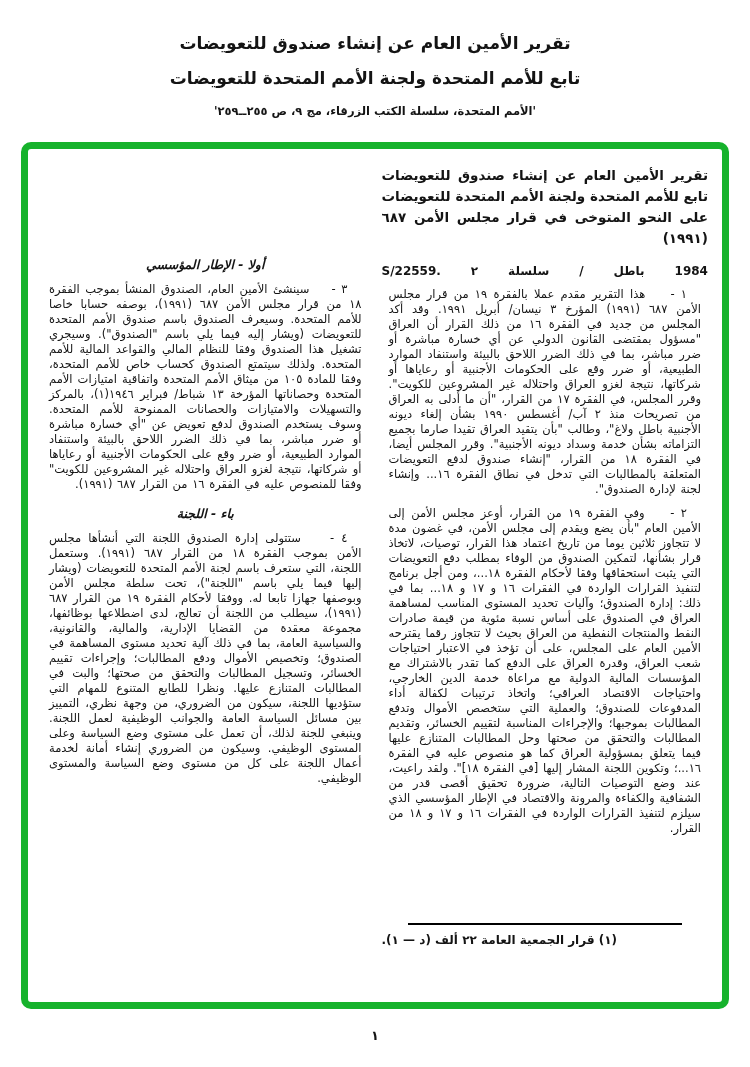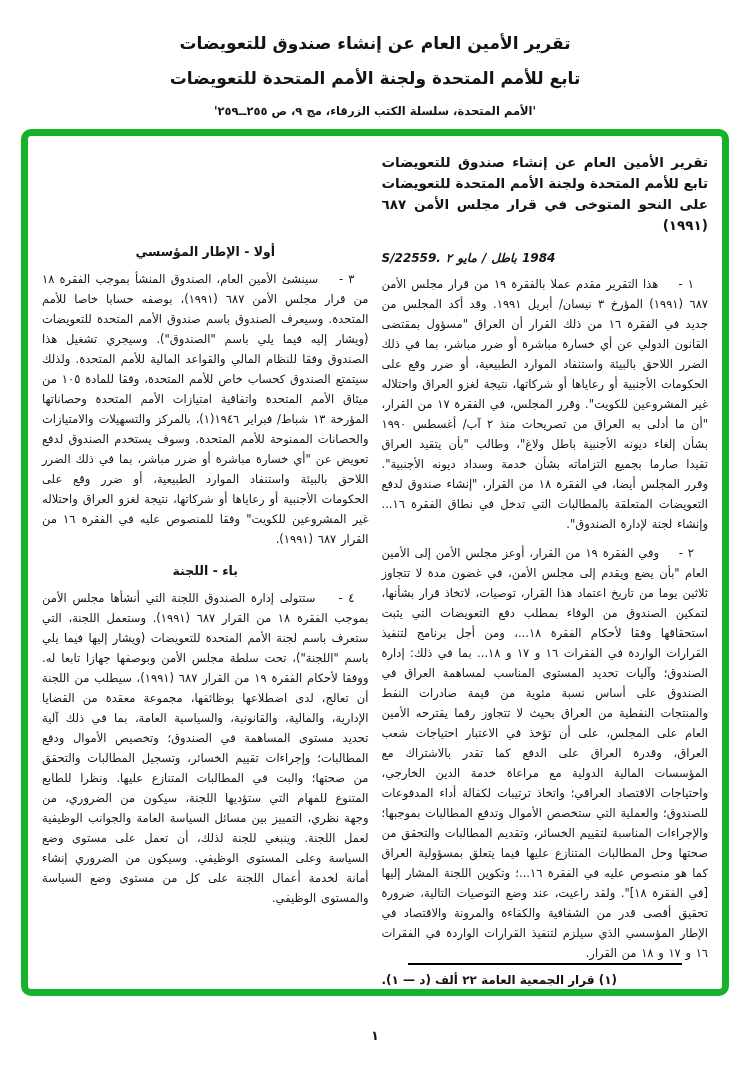--- a/index.html
+++ b/index.html
@@ -12,45 +12,46 @@
   .page{ position:relative; width:750px; height:1067px; background:#fff; }
 
   
   .hdr{ direction:rtl; text-align:center; padding-top:33px; font-weight:bold; }
   .hdr-l1{ font-size:17px; line-height:20px; margin:0 0 15px; }
   .hdr-l2{ font-size:17px; line-height:20px; margin:0 0 11px; }
   .hdr-l3{ font-size:11.5px; line-height:14px; margin:16px; }
 
   
   .box{
-    position:absolute; left:21px; top:129px; width:708px; height:867px;
+    position:absolute; left:21px; top:142px; width:708px; height:867px;
     border:7px solid var(--green); border-radius:10px; background:#fff;
     padding:12px 14px; direction:rtl;
   }
   .cols{ display:flex; direction:rtl; gap:13px; height:100%; }
   .col{ width:50%; display:flex; flex-direction:column; }
 
   .report-title{
     font-size:13.5px; font-weight:bold; line-height:21px; margin:4px 0 0;
     text-align:justify;
   }
   .dateline{
-    direction:ltr; display:flex; justify-content:flex-start; align-items:baseline;
-    gap:5px; margin-top:15px; font-weight:bold; font-size:12px; line-height:14px;font-style:italic;
+    direction:ltr; display:flex; justify-content:space-between; align-items:baseline;
+    gap:5px; margin-top:15px; font-weight:bold; font-size:12px; line-height:14px;
   }
   .dateline .tok{ unicode-bidi:isolate; white-space:nowrap; }
 
   h2.center, h3.center{
     text-align:center; font-size:12.5px; font-weight:bold; line-height:16px;
     margin:14px 0 0;
+    font-style:italic;
   }
   .sec-head{ font-size:13px; }
 
   p.body{
-    font-size:11.5px; line-height:20px; text-align:justify; margin:9px 0 0;
+    font-size:11.5px; line-height:15px; text-align:justify; margin:9px 7px 0;
     text-indent:14px; word-spacing:1px;
   }
 
   .footnote-area{ margin-top:auto; margin-bottom:42px; }
   .fn-rule{ width:84%; margin:0 auto 7px; border-top:2.5px solid #000; }
   .footnote{
     font-size:12px; font-weight:bold; text-align:left; padding-right:42px;
     margin:0; line-height:16px;
   }
 
@@ -74,21 +75,21 @@
 
   <div class="box">
     <div class="cols">
 
       <section class="col col-right">
         <h1 class="report-title">تقرير الأمين العام عن إنشاء صندوق للتعويضات تابع للأمم المتحدة ولجنة الأمم المتحدة للتعويضات على النحو المتوخى في قرار مجلس الأمن ٦٨٧ (١٩٩١)</h1>
 
         <div class="dateline">
             <span class="tok">S/22559.</span>
             <span class="tok">٢</span>
-            <span class="tok">مايو</span>
+            <span class="tok">سلسلة</span>
             <span class="tok">/</span>
             <span class="tok">باطل</span>
             <span class="tok">1984</span>
           </div>
 
 
         <p class="body">١ -&nbsp;&nbsp;&nbsp;&nbsp;هذا التقرير مقدم عملا بالفقرة ١٩ من قرار مجلس الأمن ٦٨٧ (١٩٩١) المؤرخ ٣ نيسان/ أبريل ١٩٩١. وقد أكد المجلس من جديد في الفقرة ١٦ من ذلك القرار أن العراق "مسؤول بمقتضى القانون الدولي عن أي خسارة مباشرة أو ضرر مباشر، بما في ذلك الضرر اللاحق بالبيئة واستنفاد الموارد الطبيعية، أو ضرر وقع على الحكومات الأجنبية أو رعاياها أو شركاتها، نتيجة لغزو العراق واحتلاله غير المشروعين للكويت". وقرر المجلس، في الفقرة ١٧ من القرار، "أن ما أدلى به العراق من تصريحات منذ ٢ آب/ أغسطس ١٩٩٠ بشأن إلغاء ديونه الأجنبية باطل ولاغ"، وطالب "بأن يتقيد العراق تقيدا صارما بجميع التزاماته بشأن خدمة وسداد ديونه الأجنبية". وقرر المجلس أيضا، في الفقرة ١٨ من القرار، "إنشاء صندوق لدفع التعويضات المتعلقة بالمطالبات التي تدخل في نطاق الفقرة ١٦... وإنشاء لجنة لإدارة الصندوق".</p>
         <p class="body">٢ -&nbsp;&nbsp;&nbsp;&nbsp;وفي الفقرة ١٩ من القرار، أوعز مجلس الأمن إلى الأمين العام "بأن يضع ويقدم إلى مجلس الأمن، في غضون مدة لا تتجاوز ثلاثين يوما من تاريخ اعتماد هذا القرار، توصيات، لاتخاذ قرار بشأنها، لتمكين الصندوق من الوفاء بمطلب دفع التعويضات التي يثبت استحقاقها وفقا لأحكام الفقرة ١٨...، ومن أجل برنامج لتنفيذ القرارات الواردة في الفقرات ١٦ و ١٧ و ١٨... بما في ذلك: إدارة الصندوق؛ وآليات تحديد المستوى المناسب لمساهمة العراق في الصندوق على أساس نسبة مئوية من قيمة صادرات النفط والمنتجات النفطية من العراق بحيث لا تتجاوز رقما يقترحه الأمين العام على المجلس، على أن تؤخذ في الاعتبار احتياجات شعب العراق، وقدرة العراق على الدفع كما تقدر بالاشتراك مع المؤسسات المالية الدولية مع مراعاة خدمة الدين الخارجي، واحتياجات الاقتصاد العراقي؛ واتخاذ ترتيبات لكفالة أداء المدفوعات للصندوق؛ والعملية التي ستخصص الأموال وتدفع المطالبات بموجبها؛ والإجراءات المناسبة لتقييم الخسائر، وتقديم المطالبات والتحقق من صحتها وحل المطالبات المتنازع عليها فيما يتعلق بمسؤولية العراق كما هو منصوص عليه في الفقرة ١٦...؛ وتكوين اللجنة المشار إليها [في الفقرة ١٨]". ولقد راعيت، عند وضع التوصيات التالية، ضرورة تحقيق أقصى قدر من الشفافية والكفاءة والمرونة والاقتصاد في الإطار المؤسسي الذي سيلزم لتنفيذ القرارات الواردة في الفقرات ١٦ و ١٧ و ١٨ من القرار.</p>
 
         <div class="footnote-area">

